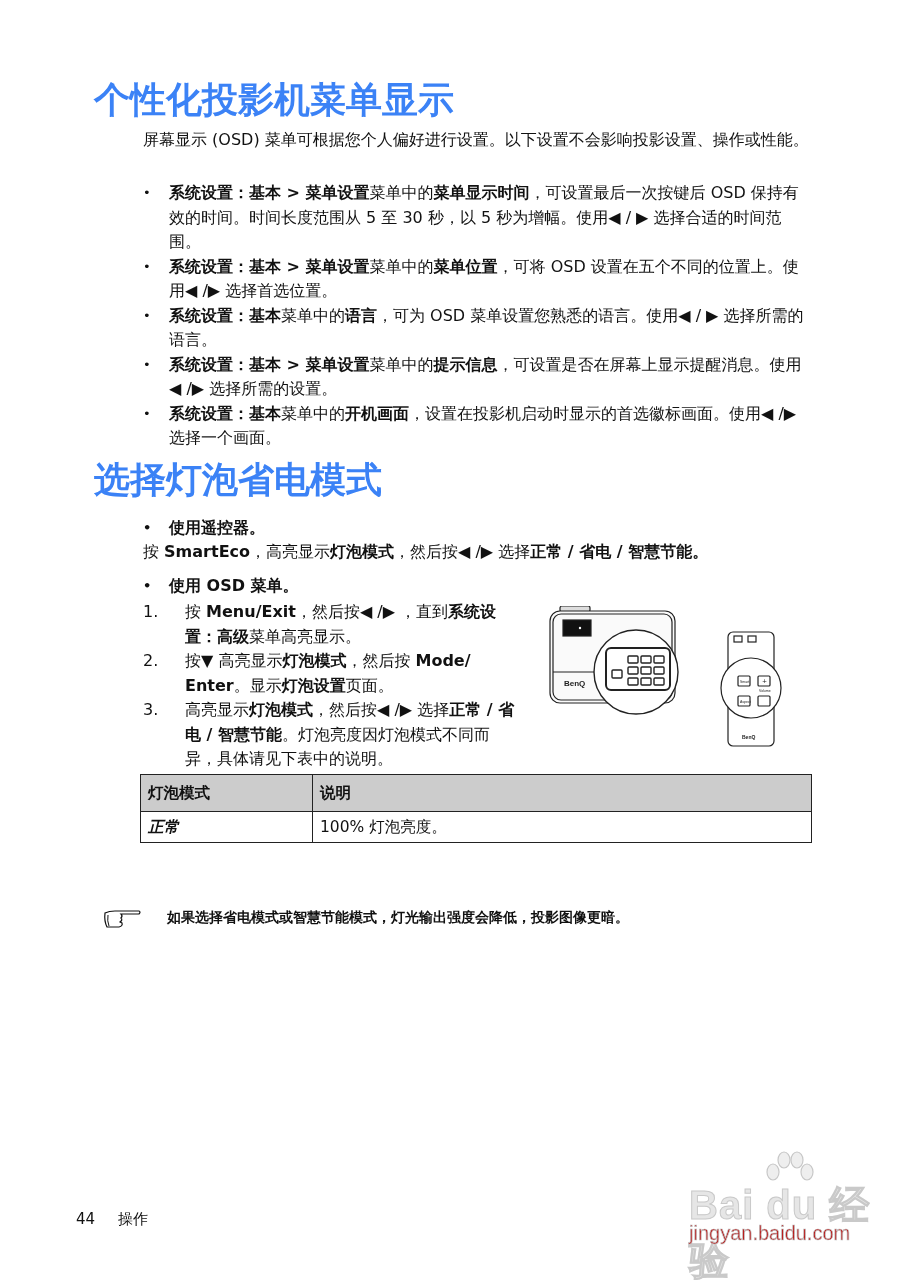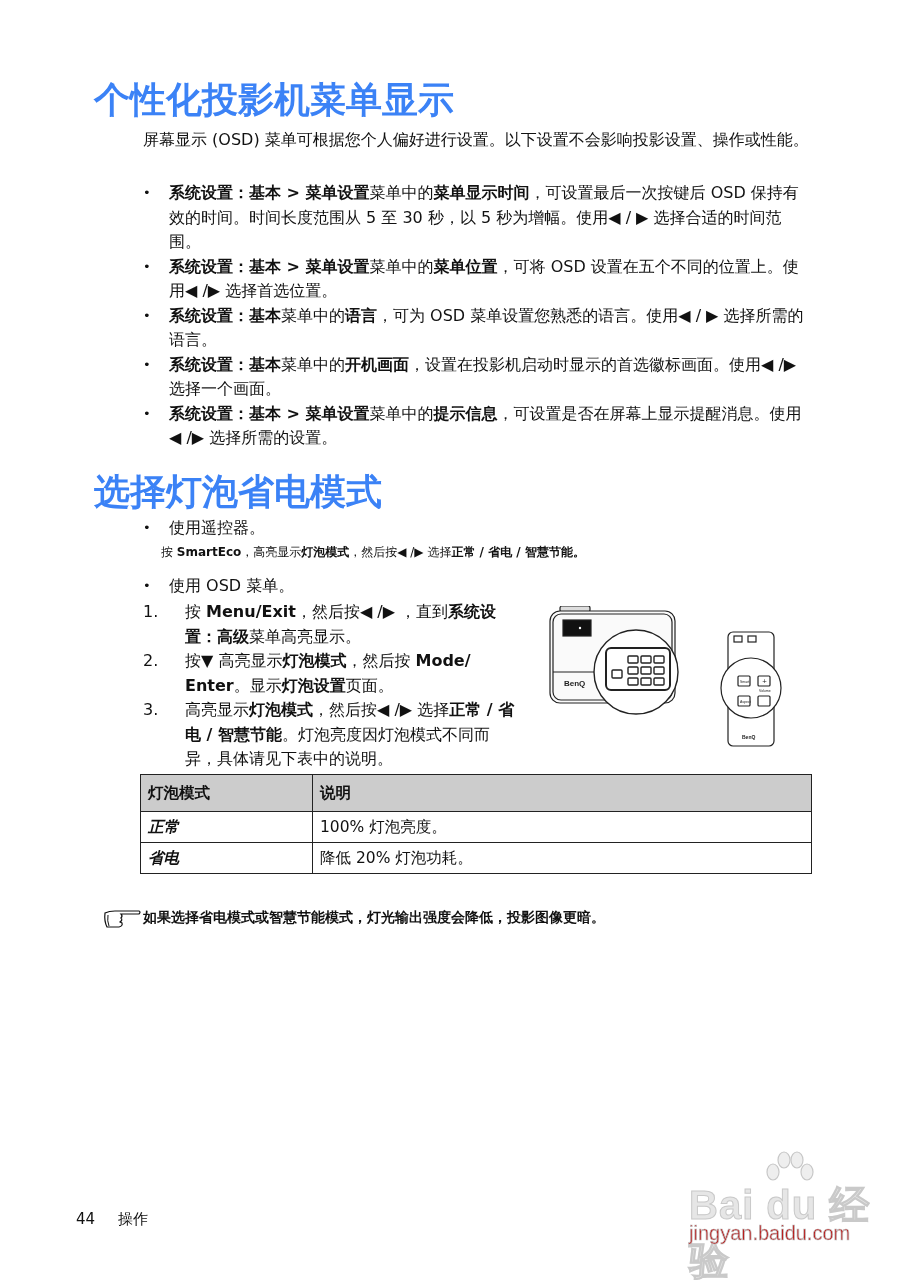--- a/index.html
+++ b/index.html
@@ -25,25 +25,26 @@
     position: relative; padding-left: 26px;
     font-size: 16px; line-height: 24.5px; margin: 0;
   }
   ul.bullets li::before {
     content: "•"; position: absolute; left: 0px; top: 0; font-size: 13px;
   }
   b { font-weight: bold; }
   .sec2-bullet {
     position: absolute; left: 143px; font-size: 16px; line-height: 24px;
     padding-left: 26px;
+    font-weight: bold;
   }
   .sec2-bullet::before { content: "•"; position: absolute; left: 0; font-size: 13px; }
   .sec2-line {
-    position: absolute; left: 161px; top: 540px; width: 680px;
-    font-size: 12px; line-height: 24px;
+    position: absolute; left: 143px; top: 540px; width: 680px;
+    font-size: 16px; line-height: 24px;
   }
   ol.steps {
     position: absolute; left: 143px; top: 600px; width: 372px;
     margin: 0; padding: 0; list-style: none;
   }
   ol.steps li {
     position: relative; padding-left: 42px; font-size: 16px; line-height: 24.5px;
   }
   ol.steps li .num { position: absolute; left: 0; top: 0; }
   .illus { position: absolute; left: 548px; top: 606px; width: 240px; height: 142px; }
@@ -51,21 +52,21 @@
     position: absolute; left: 140px; top: 774px; width: 672px;
     border-collapse: collapse; font-size: 15.5px;
   }
   table.modes th, table.modes td {
     border: 1px solid #222; text-align: left; padding: 0 7px; height: 30px;
   }
   table.modes thead th { background: #cccccc; height: 36px; font-weight: bold; }
   table.modes td.mode { font-weight: bold; width: 157px; font-style: italic; }
   .note {
     position: absolute; left: 103px; top: 907px; font-size: 14px; font-weight: bold;
-    display: flex; align-items: center;
+    display: flex; align-items: center; gap: 24px;
   }
   .note svg { margin-right: 2px; }
   .footer {
     position: absolute; left: 76px; top: 1210px; font-size: 15px;
   }
   .footer span { margin-right: 18px; text-align: center; }
   .watermark {
     position: absolute; left: 645px; top: 1150px; width: 200px; height: 95px;
     color: #d8d8d8;
     margin-left: 44px;
@@ -84,25 +85,25 @@
 </head>
 <body>
 
 <h1 class="h1" style="top:80px;">个性化投影机菜单显示</h1>
 <p class="intro">屏幕显示 (OSD) 菜单可根据您个人偏好进行设置。以下设置不会影响投影设置、操作或性能。</p>
 
 <ul class="bullets">
   <li><b>系统设置：基本 &gt; 菜单设置</b><span>菜单中的</span><b>菜单显示时间</b><span>，可设置最后一次按键后 OSD 保持有效的时间。时间长度范围从 5 至 30 秒，以 5 秒为增幅。使用◀ / ▶ 选择合适的时间范围。</span></li>
   <li><b>系统设置：基本 &gt; 菜单设置</b><span>菜单中的</span><b>菜单位置</b><span>，可将 OSD 设置在五个不同的位置上。使用◀ /▶ 选择首选位置。</span></li>
   <li><b>系统设置：基本</b><span>菜单中的</span><b>语言</b><span>，可为 OSD 菜单设置您熟悉的语言。使用◀ / ▶ 选择所需的语言。</span></li>
+  <li><b>系统设置：基本 &gt; 菜单设置</b><span>菜单中的</span><b>提示信息</b><span>，可设置是否在屏幕上显示提醒消息。使用◀ /▶ 选择所需的设置。</span></li>
   <li><b>系统设置：基本</b><span>菜单中的</span><b>开机画面</b><span>，设置在投影机启动时显示的首选徽标画面。使用◀ /▶ 选择一个画面。</span></li>
-  <li><b>系统设置：基本 &gt; 菜单设置</b><span>菜单中的</span><b>提示信息</b><span>，可设置是否在屏幕上显示提醒消息。使用◀ /▶ 选择所需的设置。</span></li>
 </ul>
 
-<h1 class="h1" style="top:472px;text-align:right;">选择灯泡省电模式</h1>
+<h1 class="h1" style="top:460px;text-align:right;">选择灯泡省电模式</h1>
 
 <div class="sec2-bullet" style="top:516px;">使用遥控器。</div>
 <div class="sec2-line">
   <span>按 </span><b>SmartEco</b><span>，高亮显示</span><b>灯泡模式</b><span>，然后按◀ /▶ 选择</span><b>正常 / 省电 / 智慧节能。</b>
 </div>
 <div class="sec2-bullet" style="top:574px;">使用 OSD 菜单。</div>
 
 <ol class="steps" id="steps">
   <li><span class="num">1.</span><span class="parts"><span>按 </span><b>Menu/Exit</b><span>，然后按◀ /▶ ，直到</span><b>系统设置：高级</b><span>菜单高亮显示。</span></span></li>
   <li><span class="num">2.</span><span class="parts"><span>按▼ 高亮显示</span><b>灯泡模式</b><span>，然后按 </span><b>Mode/ Enter</b><span>。显示</span><b>灯泡设置</b><span>页面。</span></span></li>
@@ -155,24 +156,20 @@
     <tr>
       <th>灯泡模式</th>
       <th>说明</th>
     </tr>
   </thead>
   <tbody>
     <tr>
       <td class="mode">正常</td>
       <td>100% 灯泡亮度。</td>
     </tr>
-    <tr>
-      <td class="mode">省电</td>
-      <td>降低 20% 灯泡功耗。</td>
-    </tr>
   </tbody>
 </table>
 
 <div class="note">
   <svg width="38" height="22" viewBox="0 0 38 22">
     <path d="M2 6 Q1 14 4 20 L16 20 Q20 19 19 16 L17 15 Q20 13 18 11 Q20 9 18 7 L36 7 Q38 5 36 4 L12 4 Q6 4 2 6 Z" fill="#fff" stroke="#111" stroke-width="1.2"></path>
     <path d="M5 8 Q4 14 6 19" fill="none" stroke="#111" stroke-width="1"></path>
   </svg>
   <span>如果选择省电模式或智慧节能模式，灯光输出强度会降低，投影图像更暗。</span>
 </div>

